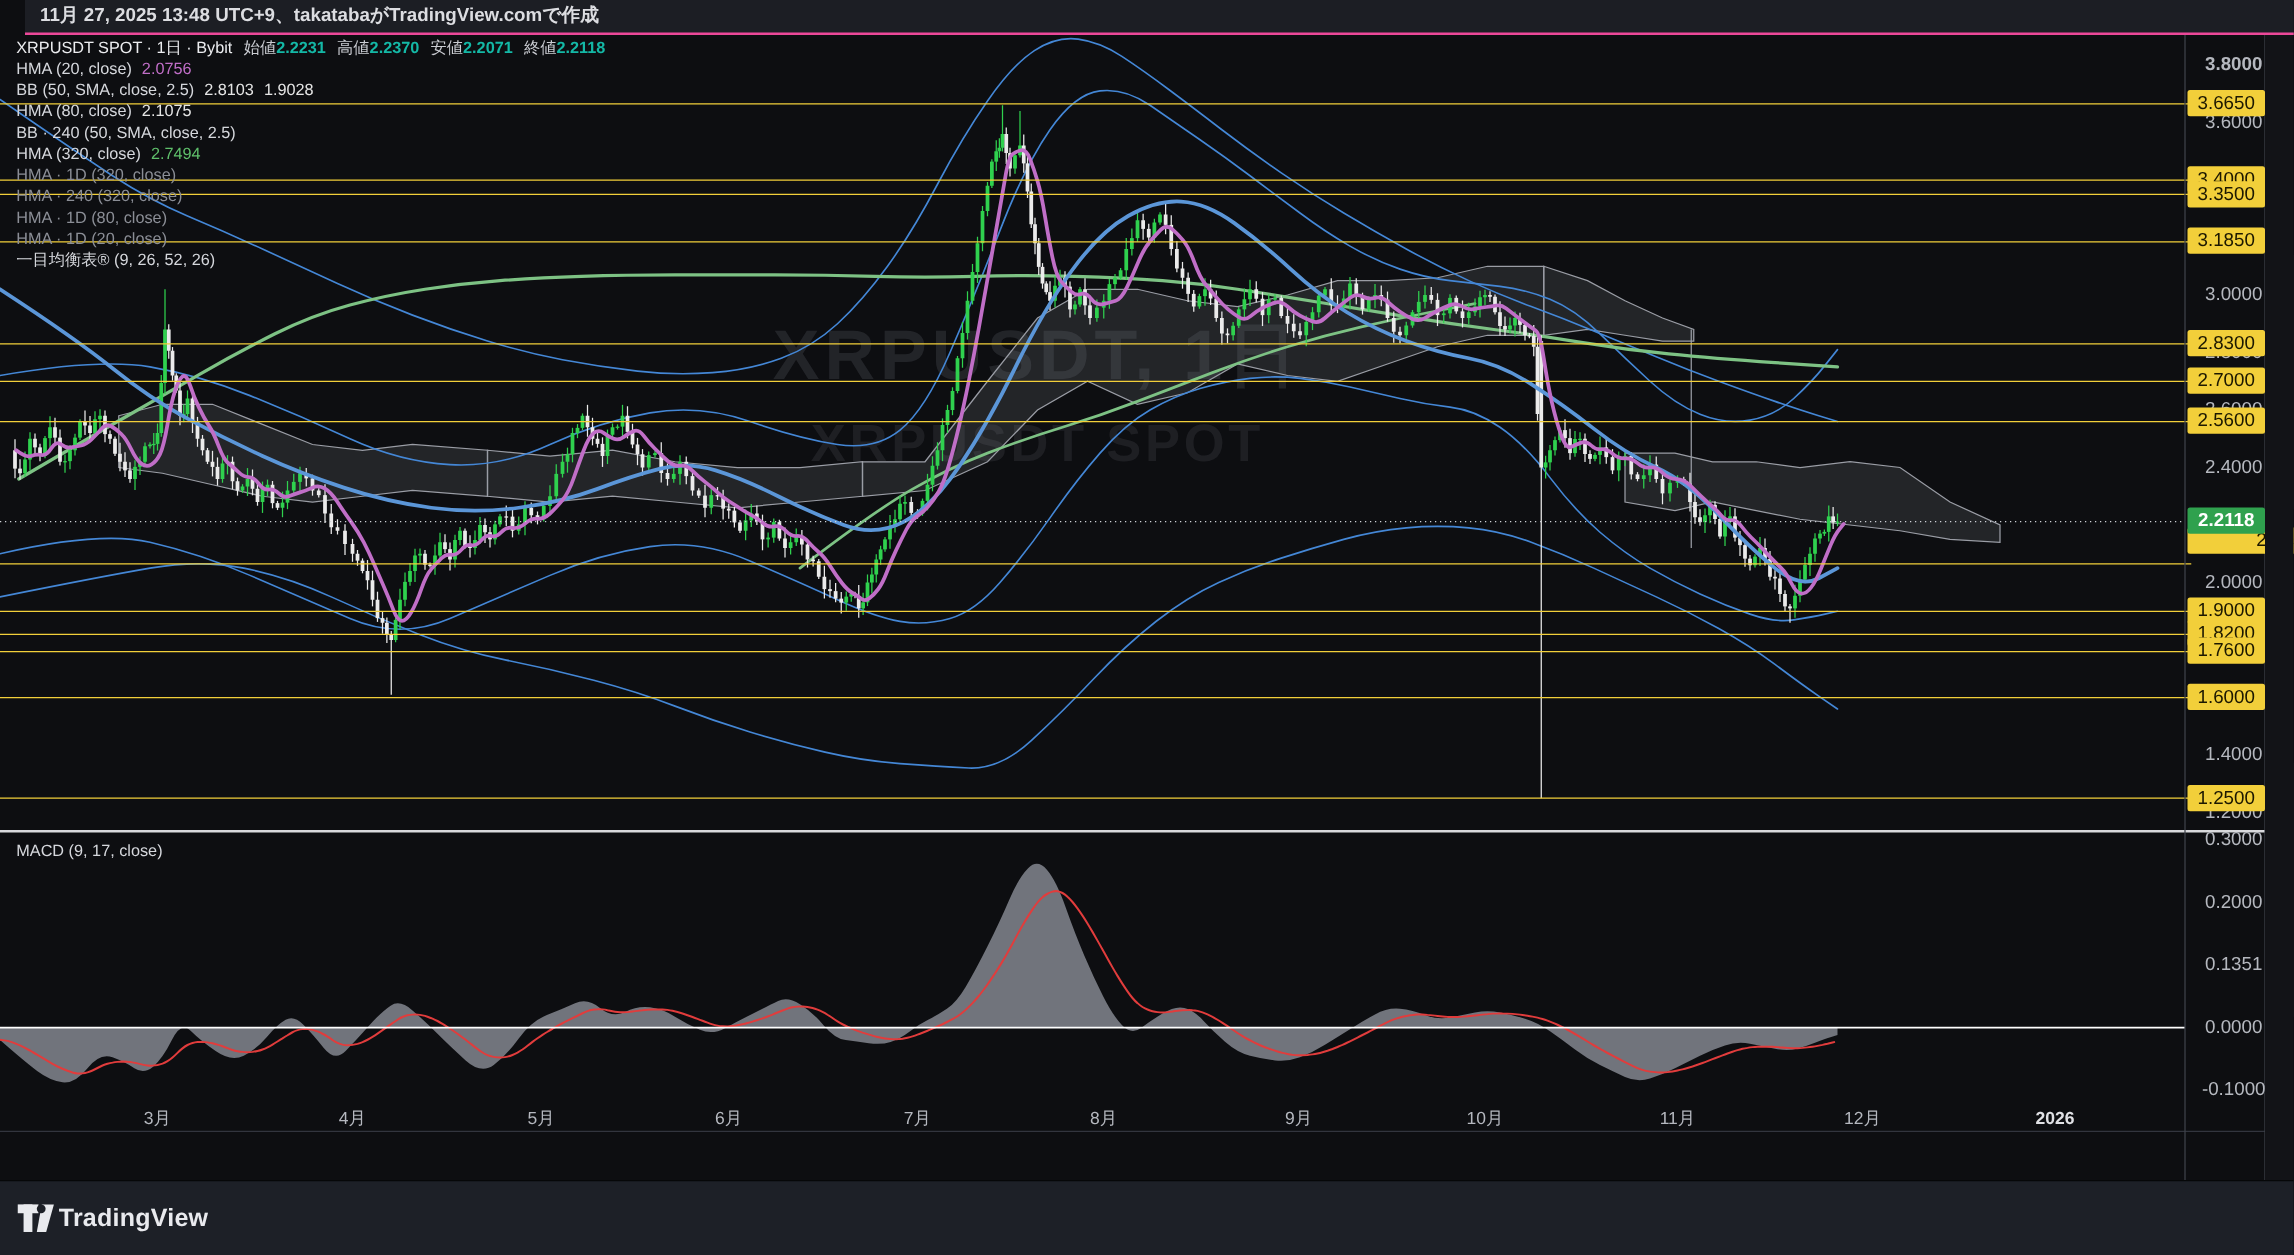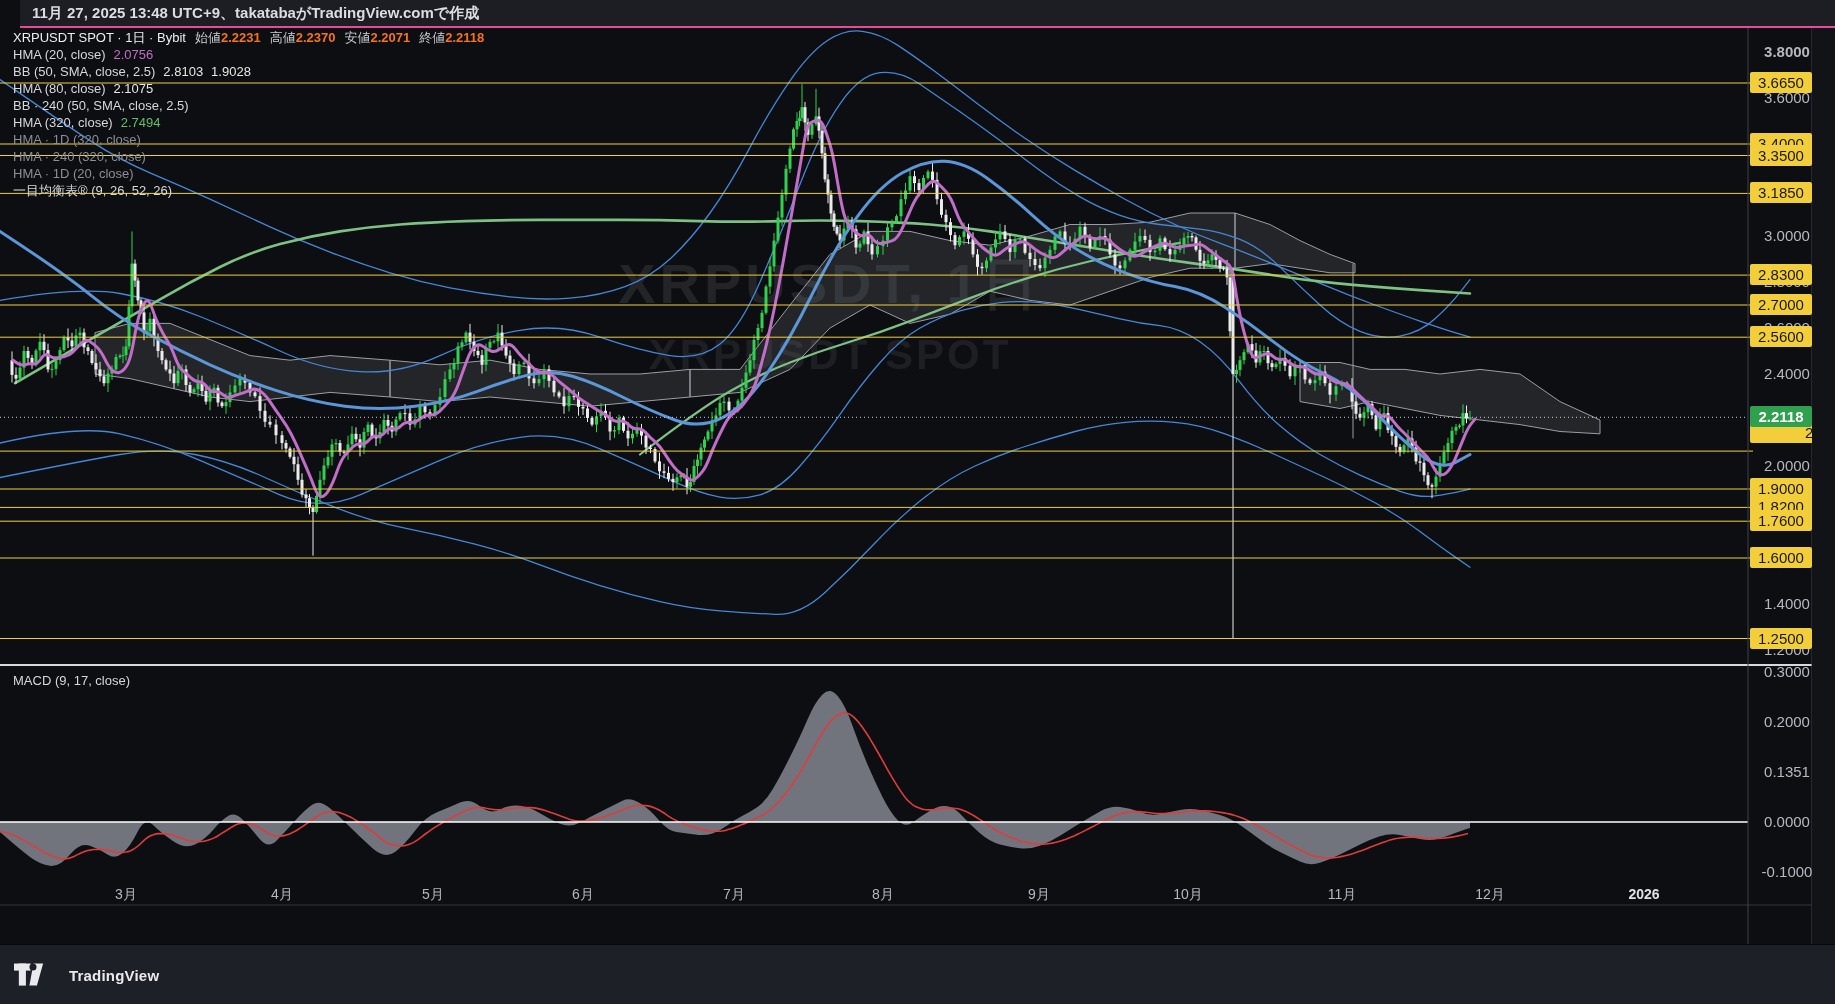--- a/index.html
+++ b/index.html
@@ -10,39 +10,39 @@
   #watermark .w1{font-size:56px;line-height:92px;letter-spacing:4px;}
   #watermark .w2{font-size:42px;line-height:50px;color:rgba(135,138,148,0.14);letter-spacing:3px;}
   #chart-svg{position:absolute;left:0;top:0;z-index:1;}
   #header{position:absolute;left:0;top:0;width:1835px;height:26px;background:#1c1e24;z-index:3;
     border-bottom:2px solid #ec4899;color:#dcdde1;font-size:15px;font-weight:bold;line-height:26px;margin-left:20px;}
   #header span{margin-left:12px;}
   #legend{position:absolute;left:13px;top:29px;z-index:2;}
   .lrow{height:17px;line-height:17px;font-size:13px;color:#d5d7dc;white-space:nowrap;}
   .ltitle{color:#eceDf0;color:#ecedf0;}
   .lkv{margin-left:9px;color:#cbcdd3;}
-  .lkv b{color:#f97316;}
+  .lkv b{color:#14b8a6;}
   .llabel{color:#d5d7dc;}
   .dim .llabel{color:#8b8e96;}
   .lval{margin-left:8px;font-size:13px;}
   .c-purple{color:#c06ec7;}.c-blue{color:#e5e5e5;}.c-green{color:#5fbf6b;}
   #macd-title{position:absolute;left:13px;top:673px;z-index:2;font-size:13px;color:#d5d7dc;}
   #price-axis{position:absolute;left:1748px;top:26px;width:87px;height:918px;z-index:2;}
   .tick{position:absolute;left:8px;width:62px;text-align:center;font-size:15px;color:#b5b8bf;}
   .badge{position:absolute;left:2px;width:62px;height:21px;line-height:21px;text-align:center;
     font-size:15px;background:#f2cf3a;color:#1c1800;border-radius:2px;}
   .badge.green{background:#2fa14e;color:#ffffff;font-weight:bold;}
   #time-axis{position:absolute;left:0;top:876px;width:1692px;height:39px;z-index:2;}
   .month{position:absolute;top:10px;width:56px;margin-left:-28px;text-align:center;font-size:14px;color:#b5b8bf;}
   .month.year{color:#e0e1e5;font-weight:bold;}
   #footer{position:absolute;left:0;top:944px;width:1835px;height:60px;background:#1d2027;z-index:3;
     border-top:1px solid #060708;}
   #tv-logo{position:absolute;left:14px;top:16px;display:flex;align-items:center;}
   #tv-logo svg{display:block;}
-  #tv-brand{margin-left:25px;font-size:15px;font-weight:bold;color:#e9eaee;letter-spacing:0.2px;}
+  #tv-brand{margin-left:3px;font-size:20px;font-weight:bold;color:#e9eaee;letter-spacing:0.2px;}
   #right-gutter{position:absolute;left:1812px;top:26px;width:23px;height:918px;background:#121317;z-index:2;}
 </style>
 </head>
 <body>
 <div id="stage">
 
   <div id="watermark">
     <div class="w1">XRPUSDT, 1日</div>
     <div class="w2">XRPUSDT SPOT</div>
   </div>
@@ -799,20 +799,21 @@
     <div class="lrow">
       <span class="ltitle">XRPUSDT SPOT · 1日 · Bybit</span><span class="lkv"><span>始値</span><b>2.2231</b></span><span class="lkv"><span>高値</span><b>2.2370</b></span><span class="lkv"><span>安値</span><b>2.2071</b></span><span class="lkv"><span>終値</span><b>2.2118</b></span>
     </div>
     <div class="lrow"><span class="llabel">HMA (20, close)</span><span class="lval c-purple">2.0756</span></div>
     <div class="lrow"><span class="llabel">BB (50, SMA, close, 2.5)</span><span class="lval c-blue">2.8103</span><span class="lval c-blue">1.9028</span></div>
     <div class="lrow"><span class="llabel">HMA (80, close)</span><span class="lval c-blue">2.1075</span></div>
     <div class="lrow"><span class="llabel">BB · 240 (50, SMA, close, 2.5)</span></div>
     <div class="lrow"><span class="llabel">HMA (320, close)</span><span class="lval c-green">2.7494</span></div>
     <div class="lrow dim"><span class="llabel">HMA · 1D (320, close)</span></div>
     <div class="lrow dim"><span class="llabel">HMA · 240 (320, close)</span></div>
+    <div class="lrow dim"><span class="llabel">HMA · 1D (80, close)</span></div>
     <div class="lrow dim"><span class="llabel">HMA · 1D (20, close)</span></div>
     <div class="lrow"><span class="llabel">一目均衡表® (9, 26, 52, 26)</span></div>
   </div>
 
   <div id="macd-title">MACD (9, 17, close)</div>
 
   <div id="price-axis">
       <div class="tick" style="top: 17px; font-weight: bold;">3.8000</div>
       <div class="tick" style="top: 63px;">3.6000</div>
       <div class="tick" style="top: 201px;">3.0000</div>

